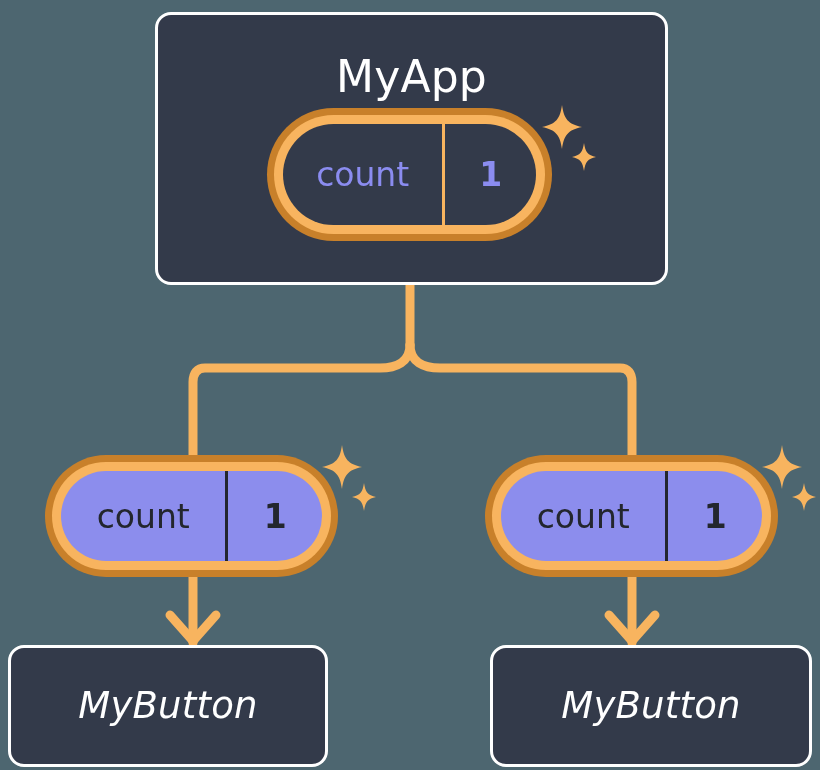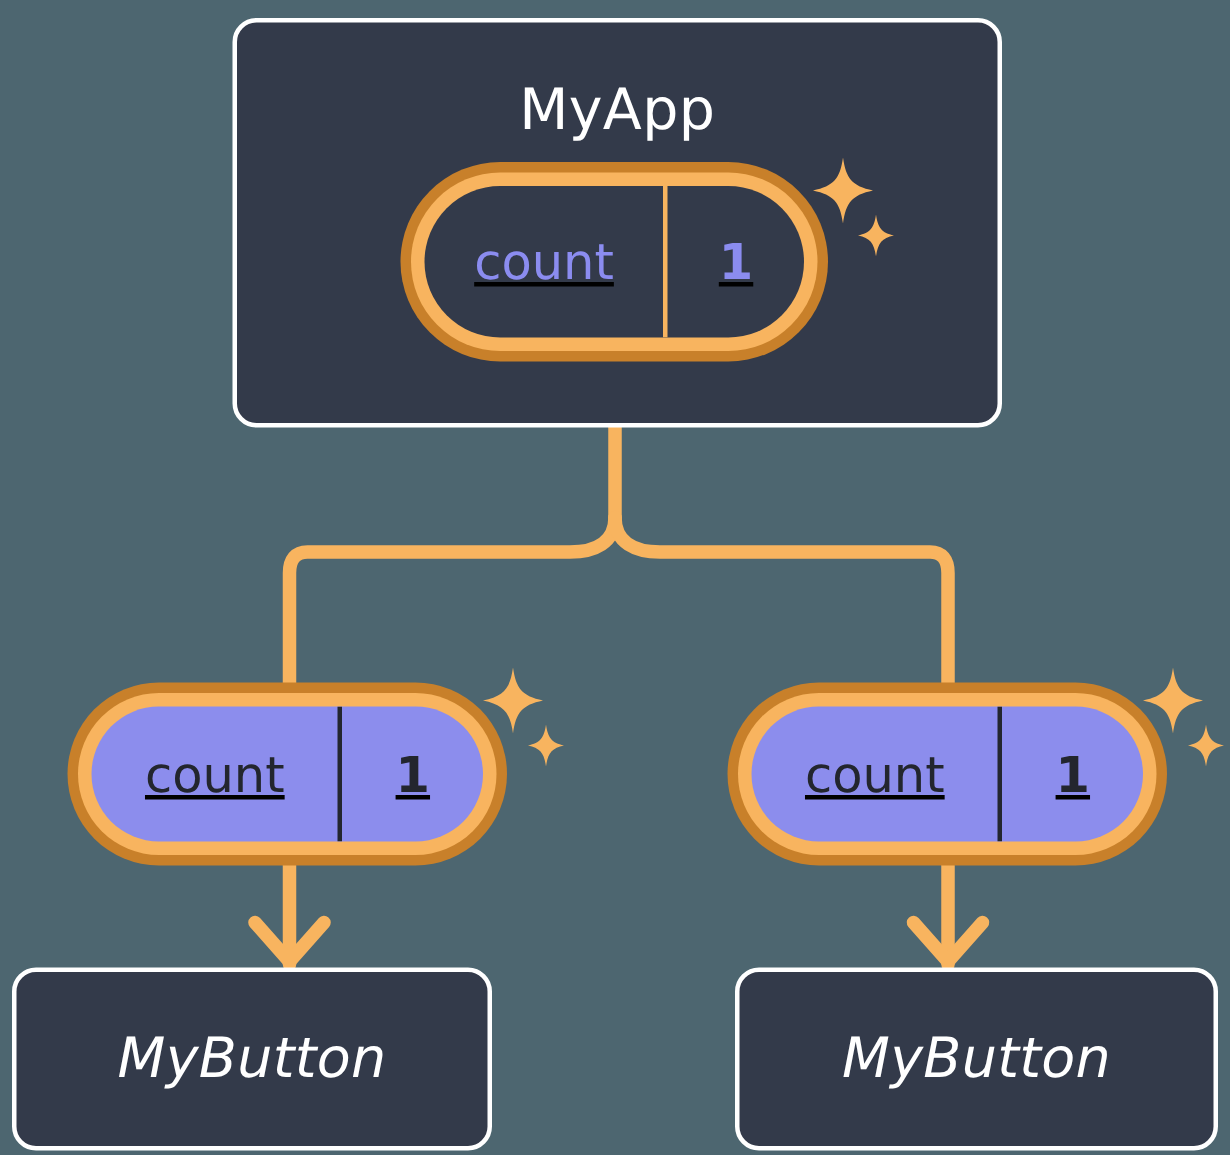--- a/index.html
+++ b/index.html
@@ -46,21 +46,21 @@
   }
 
   #card-myapp {
     left: 155px;
     top: 12px;
     width: 513px;
     height: 273px;
   }
   #card-myapp .card-title {
     top: 36px;
-    font-size: 38px;
+    font-size: 44px;
   }
 
   #card-btn-left {
     left: 8px;
     top: 645px;
     width: 320px;
     height: 122px;
   }
   #card-btn-right {
     left: 490px;
@@ -90,21 +90,20 @@
     box-sizing: border-box;
     width: 100%;
     height: 100%;
     border-radius: 999px;
     background: #f8b košt;
     background: #f8b45f;              
     padding: 9px;
     display: flex;
     align-items: center;
     justify-content: flex-start;
-    text-decoration: underline;
   }
   .pill-inner {
     box-sizing: border-box;
     width: 100%;
     height: 100%;
     border-radius: 999px;
     display: flex;
     align-items: stretch;
     overflow: hidden;
   }

